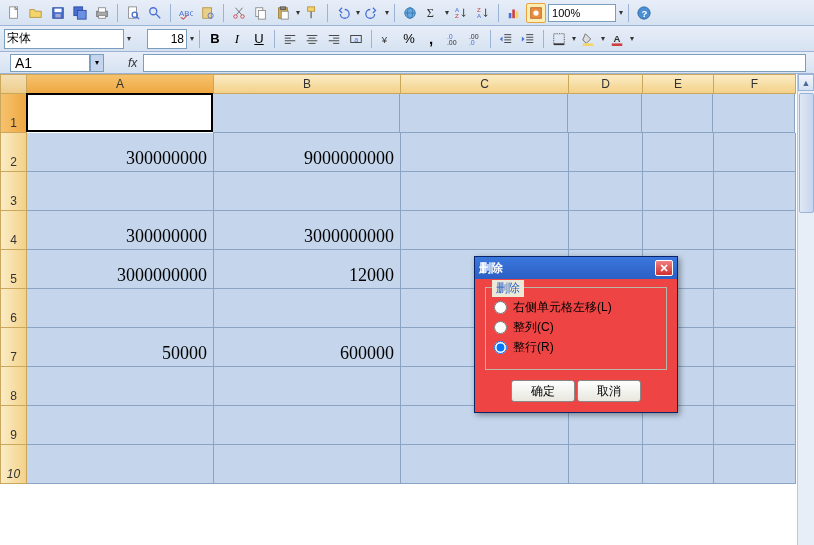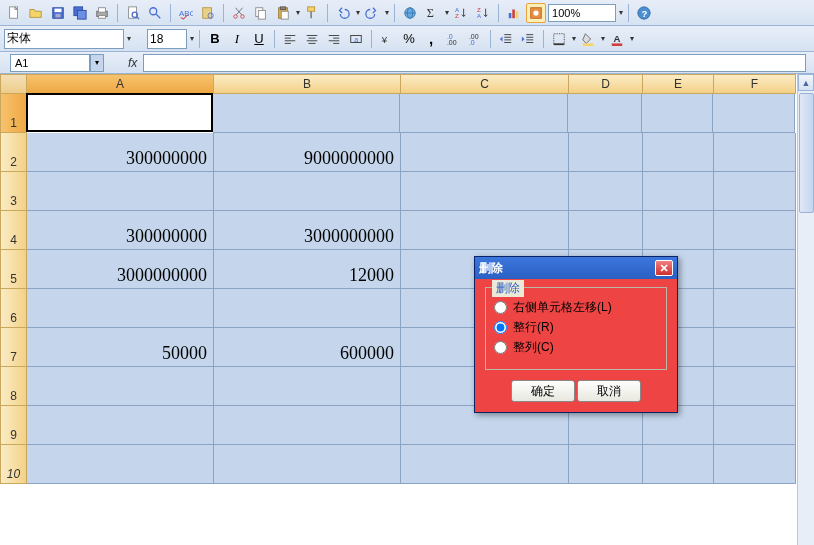--- a/index.html
+++ b/index.html
@@ -5,25 +5,25 @@
 * { box-sizing: border-box; margin: 0; padding: 0; }
 body { font-family: "SimSun", Arial, sans-serif; font-size: 12px; background: #fff; overflow: hidden; width: 814px; height: 545px; position: relative; }
 
 .toolbar { background: linear-gradient(#e8eef8, #d6e2f2); border-bottom: 1px solid #9bb3d4; padding: 2px 4px; display: flex; align-items: center; gap: 2px; height: 26px; }
 .toolbar .sep { width: 1px; height: 18px; background: #9bb3d4; margin: 0 3px; }
 .tb-btn { width: 20px; height: 20px; display: flex; align-items: center; justify-content: center; cursor: pointer; border-radius: 2px; }
 .tb-btn svg { width: 14px; height: 14px; }
 .dd-arrow { font-size: 8px; color: #333; margin-left: 1px; cursor: pointer; }
 .font-select { background: #fff; border: 1px solid #7b9ebd; height: 20px; font-size: 12px; padding: 1px 2px; }
 .font-name { width: 120px; }
-.font-size { width: 40px; text-align: left; }
+.font-size { width: 40px; text-align: right; }
 .zoom-box { background: #fff; border: 1px solid #7b9ebd; height: 18px; width: 68px; font-size: 11px; padding: 1px 3px; display: flex; align-items: center; }
 
 .namebox-row { background: linear-gradient(#e8eef8, #d6e2f2); border-bottom: 1px solid #9bb3d4; height: 22px; display: flex; align-items: center; }
-.name-box { background: #fff; border: 1px solid #7b9ebd; width: 80px; height: 18px; margin-left: 10px; padding: 1px 4px; font-size: 11px; display: flex; align-items: center; }
+.name-box { background: #fff; border: 1px solid #7b9ebd; width: 80px; height: 18px; margin-left: 10px; padding: 1px 4px; font-size: 14px; display: flex; align-items: center; }
 .nb-dd { width: 14px; height: 18px; background: #c5d5ee; border: 1px solid #7b9ebd; display: flex; align-items: center; justify-content: center; cursor: pointer; font-size: 8px; }
 .fx-label { margin: 0 6px 0 24px; font-style: italic; font-size: 12px; color: #333; }
 .formula-bar { flex: 1; height: 18px; background: #fff; border: 1px solid #7b9ebd; margin-right: 8px; }
 
 .grid-area { position: relative; }
 .col-headers { display: flex; height: 20px; }
 .corner { width: 27px; height: 20px; background: linear-gradient(#f3e0b8, #eecd8a); border: 1px solid #c9a85e; }
 .col-h { height: 20px; background: linear-gradient(#fbecc5, #f3d188); border: 1px solid #c9a85e; border-left: none; text-align: center; font-size: 12px; line-height: 18px; color: #333; }
 .col-h.sel { background: linear-gradient(#f7c26d, #eea843); }
 
@@ -450,26 +450,26 @@
     <span class="close-btn">✕</span>
   </div>
   <div class="dlg-body">
     <div class="fieldset">
       <span class="legend">删除</span>
       <label class="radio-row">
         <input type="radio" name="del" style="">
         <span>右侧单元格左移(L)</span>
       </label>
       <label class="radio-row">
+        <input type="radio" name="del" style="">
+        <span>整列(C)</span>
+      </label>
+      <label class="radio-row">
         <input type="radio" name="del" checked="" style="">
         <span>整行(R)</span>
-      </label>
-      <label class="radio-row">
-        <input type="radio" name="del" style="">
-        <span>整列(C)</span>
       </label>
     </div>
     <div class="dlg-btns">
       <button>确定</button>
       <button>取消</button>
     </div>
   </div>
 </div>
 
 </body></html>

